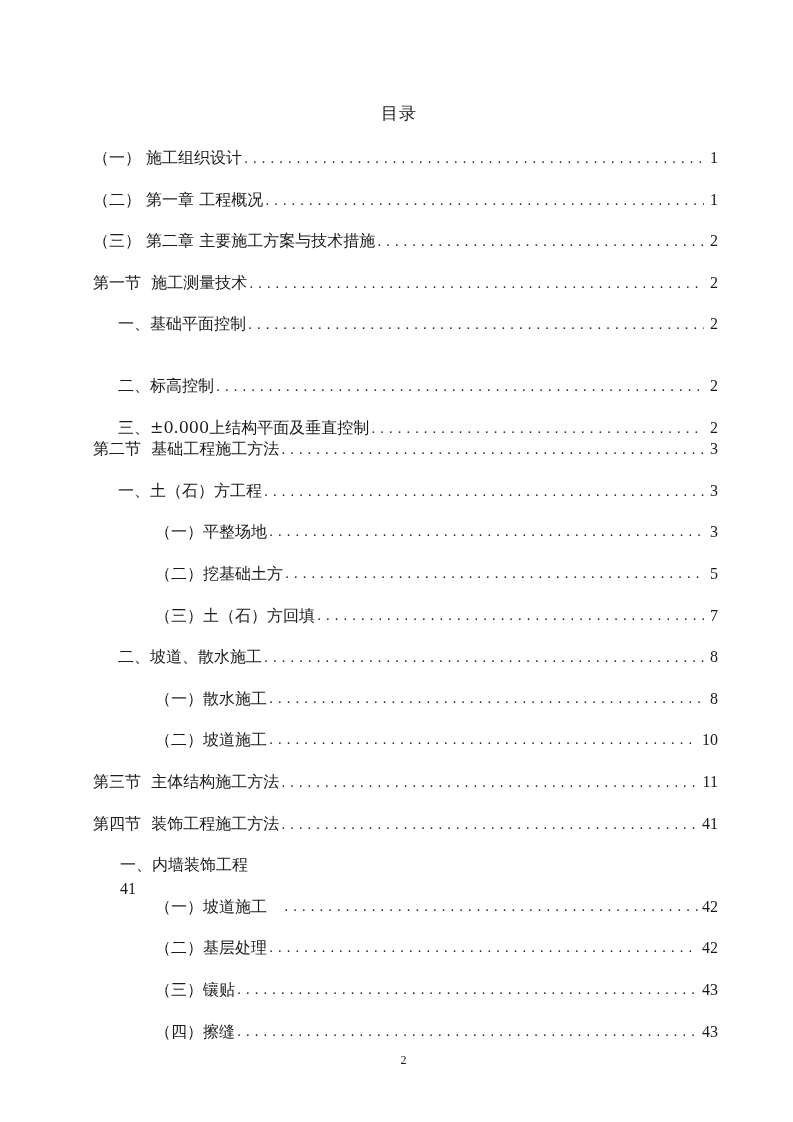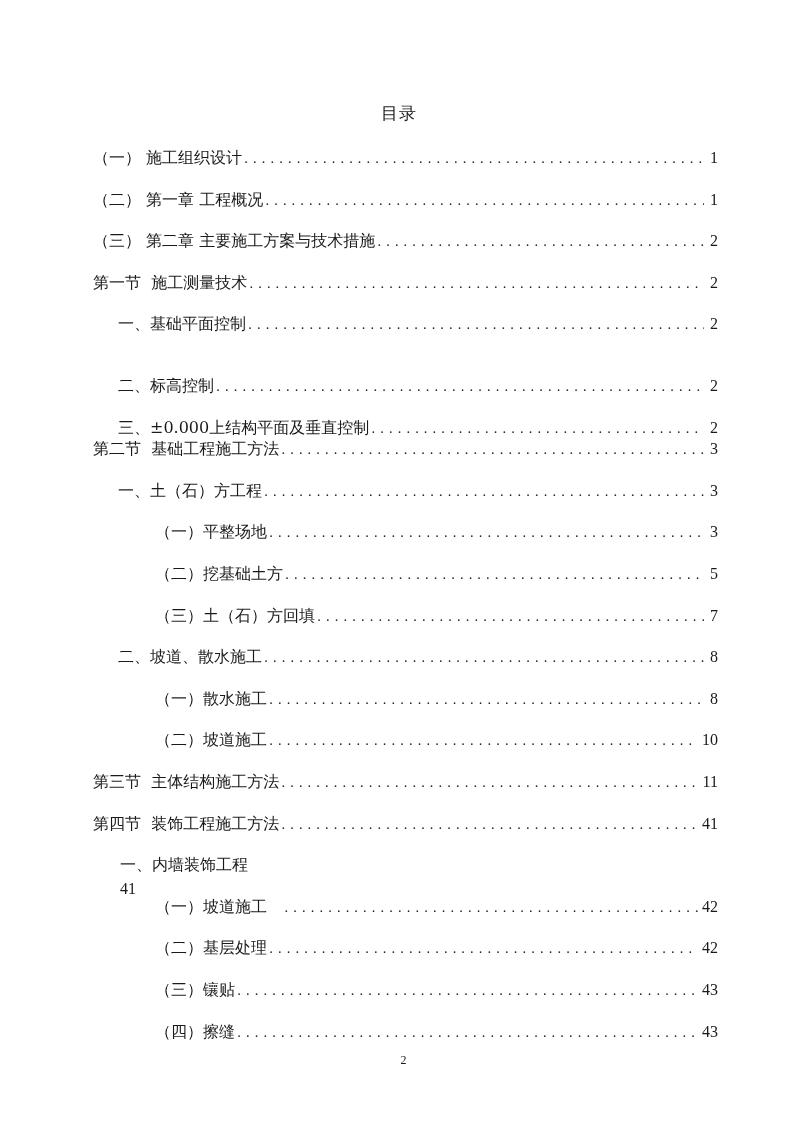--- a/index.html
+++ b/index.html
@@ -11,21 +11,21 @@
   .toc { position: absolute; top: 146px; left: 0; width: 793px; }
   .row { position: absolute; height: 24px; display: flex; align-items: baseline;
          font-size: 16px; line-height: 24px; right: 75px; }
   .row .label { white-space: pre; }
   .row .dots { flex: 1; overflow: hidden; white-space: nowrap; margin: 0 4px 0 2px;
                letter-spacing: 4.6px; font-size: 13px; color: #222; }
   .row .page { font-family: "Liberation Serif", serif; font-size: 16px; min-width: 10px; text-align: right; }
   .lv0 { left: 93px; }
   .lv1 { left: 93px; }
   .lv2 { left: 118px; }
-  .lv3 { left: 155px; }
+  .lv3 { left: 155px; align-items: center; }
   .footer { position: absolute; top: 1053px; left: 0; width: 100%; text-align: center;
             padding-left: 14px; box-sizing: border-box;
             font-family: "Liberation Serif", serif; font-size: 12px; }
 </style>
 </head>
 <body>
 
 <div class="title">目录</div>
 
 <div class="toc" id="toc">

